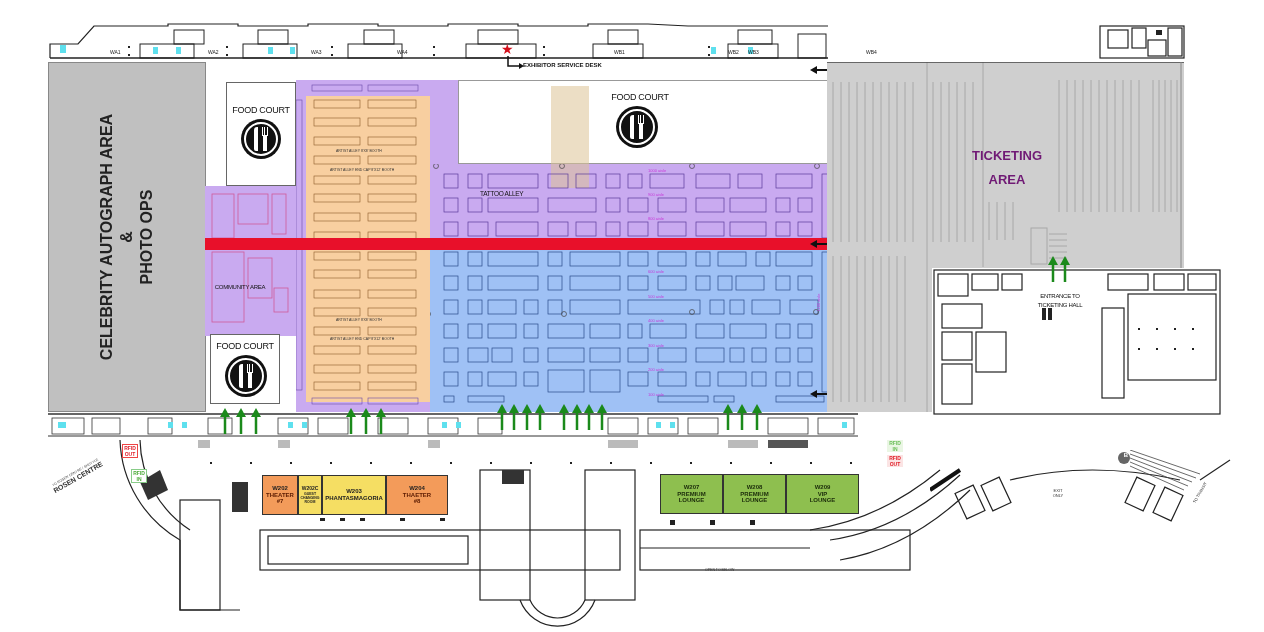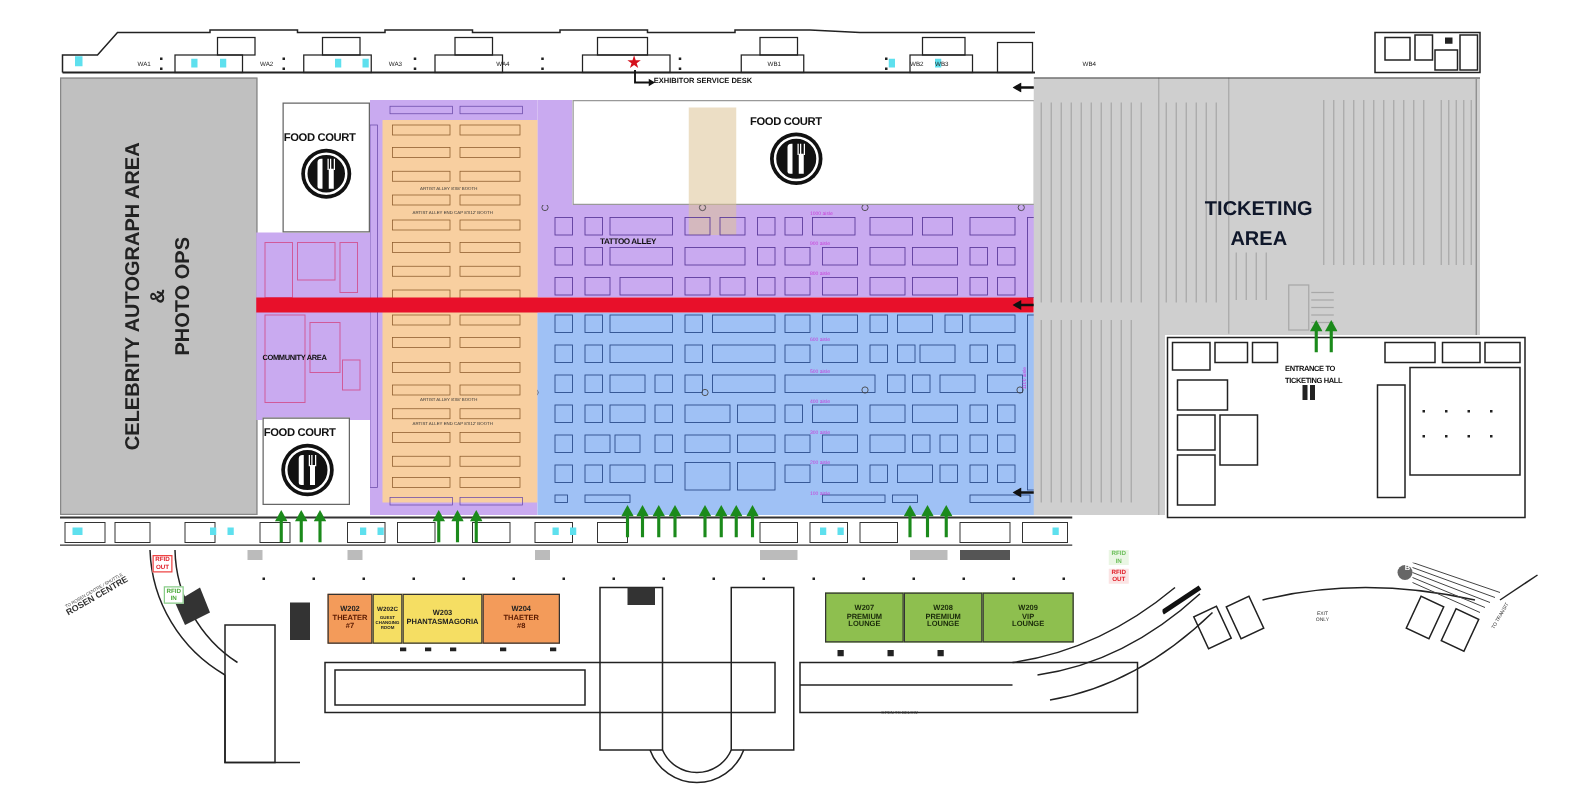--- a/index.html
+++ b/index.html
@@ -1,18 +1,18 @@
 <!DOCTYPE html>
 <html><head>
 <meta charset="utf-8">
 <style>
   html,body{margin:0;padding:0;background:#fff;}
   body{width:1264px;height:632px;position:relative;overflow:hidden;font-family:"Liberation Sans",sans-serif;}
   .abs{position:absolute;box-sizing:border-box;}
-  .label-bold{font-family:"Liberation Sans",sans-serif;font-weight:bold;color:#111;letter-spacing:-0.3px;}
+  .label-bold{font-family:"Liberation Sans",sans-serif;font-weight:normal;color:#111;text-align:center;letter-spacing:-0.3px;}
   .tiny{font-size:5px;color:#333;font-family:"Liberation Sans",sans-serif;}
   .aisle{font-size:4px;color:#c83ad8;font-family:"Liberation Sans",sans-serif;position:absolute;}
   .room{position:absolute;box-sizing:border-box;border:1.5px solid #333;display:flex;flex-direction:column;align-items:center;justify-content:center;font-family:"Liberation Sans",sans-serif;font-weight:bold;text-align:center;line-height:1.15;}
   .arrow-up{position:absolute;width:10px;height:26px;}
   .arrow-left{position:absolute;width:22px;height:8px;}
   .wa{position:absolute;font-size:5px;color:#222;font-family:"Liberation Sans",sans-serif;}
 </style>
 </head>
 <body>
 
@@ -419,21 +419,21 @@
       <line x1="222" y1="172" x2="240" y2="172"></line>
         <line x1="222" y1="178" x2="240" y2="178"></line>
         <line x1="222" y1="184" x2="240" y2="184"></line>
       <line x1="222" y1="190" x2="240" y2="190"></line>
         <line x1="222" y1="196" x2="240" y2="196"></line>
       <rect x="204" y="166" width="16" height="36" fill="none"></rect>
     </g>
     <line x1="0" y1="0" x2="357" y2="0" stroke="#444" stroke-width="1.5"></line>
     <line x1="354" y1="0" x2="354" y2="210" stroke="#888" stroke-width="1"></line>
   </svg>
-  <div style="position:absolute;left:120px;top:94px;width:120px;text-align:center;font-weight:bold;color:#0f172a;font-size:16px;line-height:24px;">
+  <div style="position:absolute;left:120px;top:82px;width:120px;text-align:center;font-weight:bold;color:#701a75;font-size:13px;line-height:24px;">
     <div>TICKETING</div>
     <div>AREA</div>
   </div>
 </div>
 
 <div class="abs" style="left:1184px;top:62px;width:80px;height:210px;background:#fff;"></div>
 
 <div class="abs" style="left:932px;top:268px;width:290px;height:150px;background:#fff;">
   <svg width="290" height="150" style="position:absolute;left:0;top:0">
     <g stroke="#222" stroke-width="1.2" fill="none">

